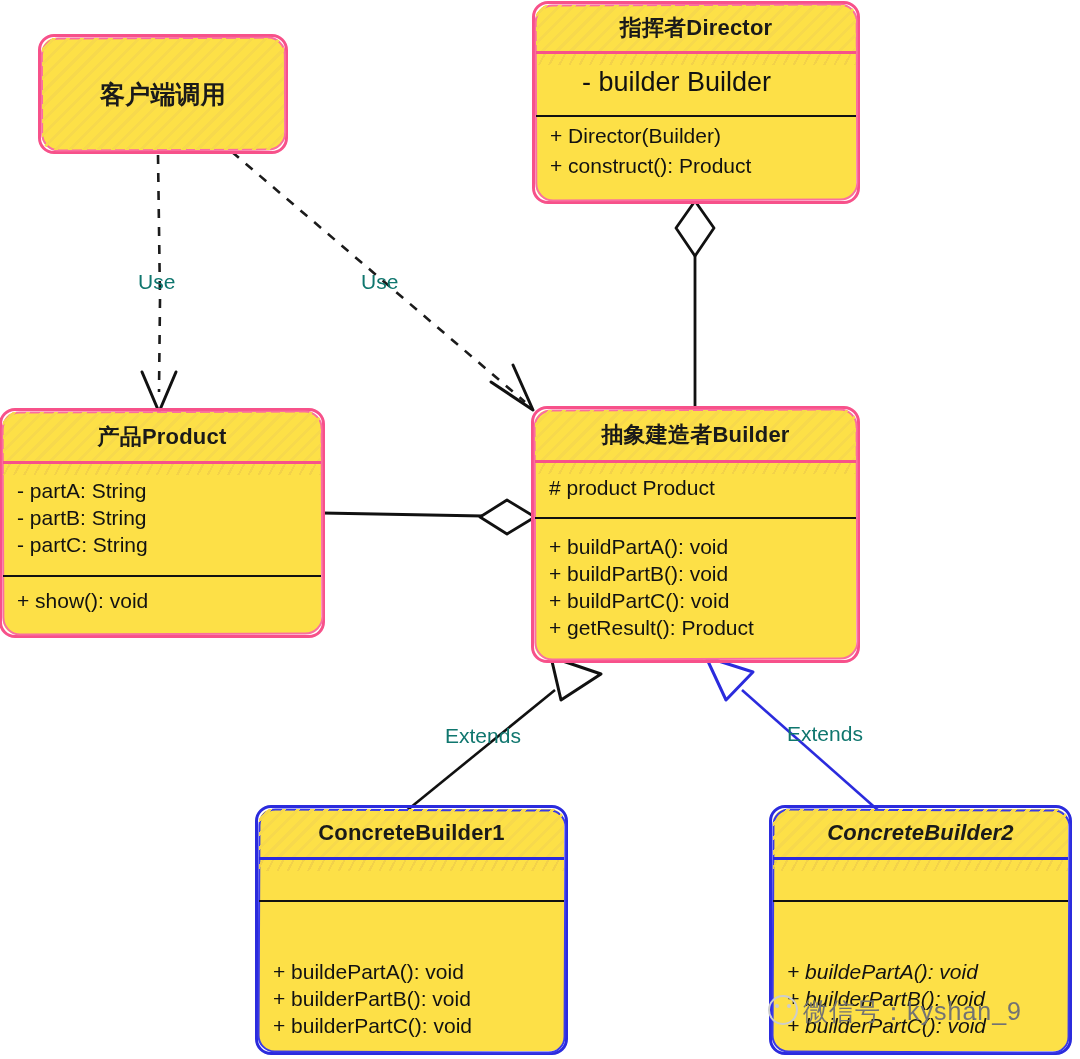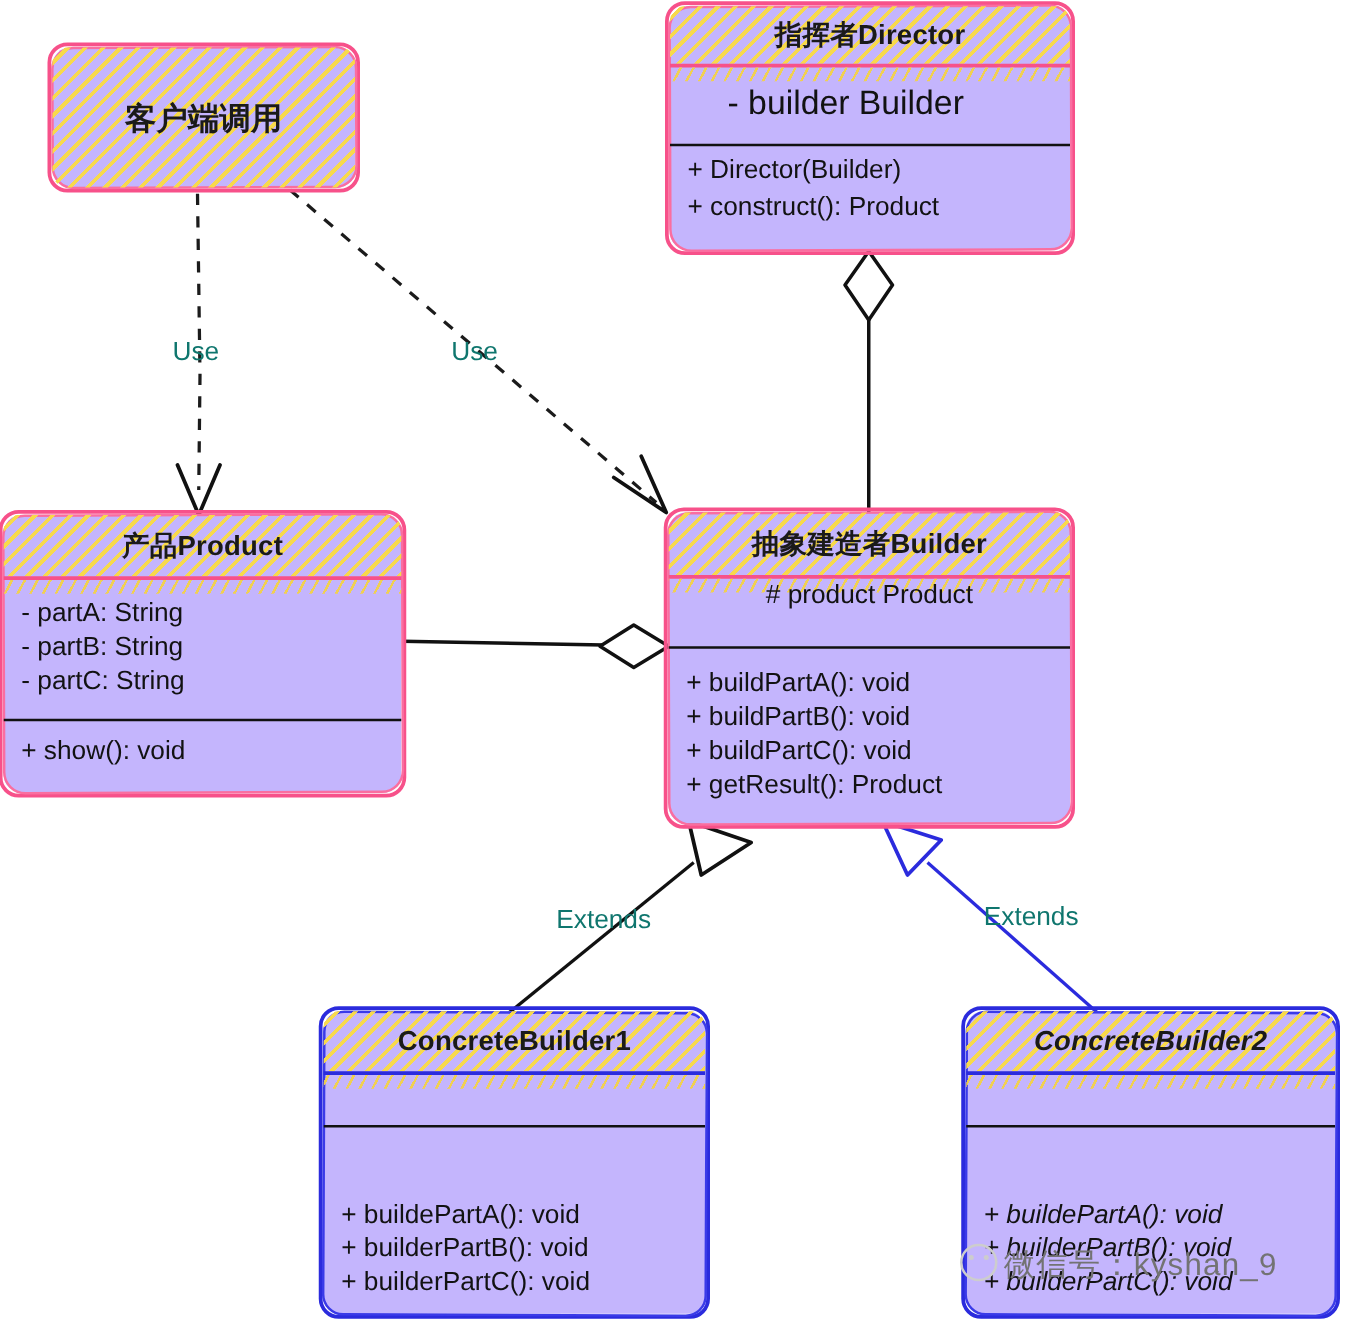--- a/index.html
+++ b/index.html
@@ -25,21 +25,21 @@
     top: 0;
     width: 1080px;
     height: 1059px;
     pointer-events: none;
   }
 
   
   .node {
     position: absolute;
     box-sizing: border-box;
-    background: #c4b5fd;
+    background: #fde047;
     border-radius: 14px;
     overflow: visible;
   }
   .node .frame {
     position: absolute;
     left: -4px; top: -4px; right: -4px; bottom: -4px;
     border-radius: 16px;
     pointer-events: none;
   }
   .node.pink .frame {
@@ -260,21 +260,21 @@
   </div>
 
   <div class="node pink" style="left:535px; top:410px; width:321px; height:249px;">
     <div class="frame"></div>
     <div class="frame f2"></div>
 
     <div class="hdr" style="height:50px; font-size:22px;">抽象建造者Builder</div>
     <div class="hdr-rule" style="top:50px;"></div>
     <div class="hdr-fringe" style="top:53px;"></div>
 
-    <div class="compartment" style="height:55px; padding-top:4px; font-size:21px;text-align:center;">
+    <div class="compartment" style="height:55px; padding-top:16px; font-size:21px;">
       <div class="row"># product Product</div>
     </div>
 
     <div class="divider" style="top:107px;"></div>
 
     <div class="compartment" style="height:142px; padding-top:18px; font-size:21px; line-height:27px;">
       <div class="row">+ buildPartA(): void</div>
       <div class="row">+ buildPartB(): void</div>
       <div class="row">+ buildPartC(): void</div>
       <div class="row">+ getResult(): Product</div>

